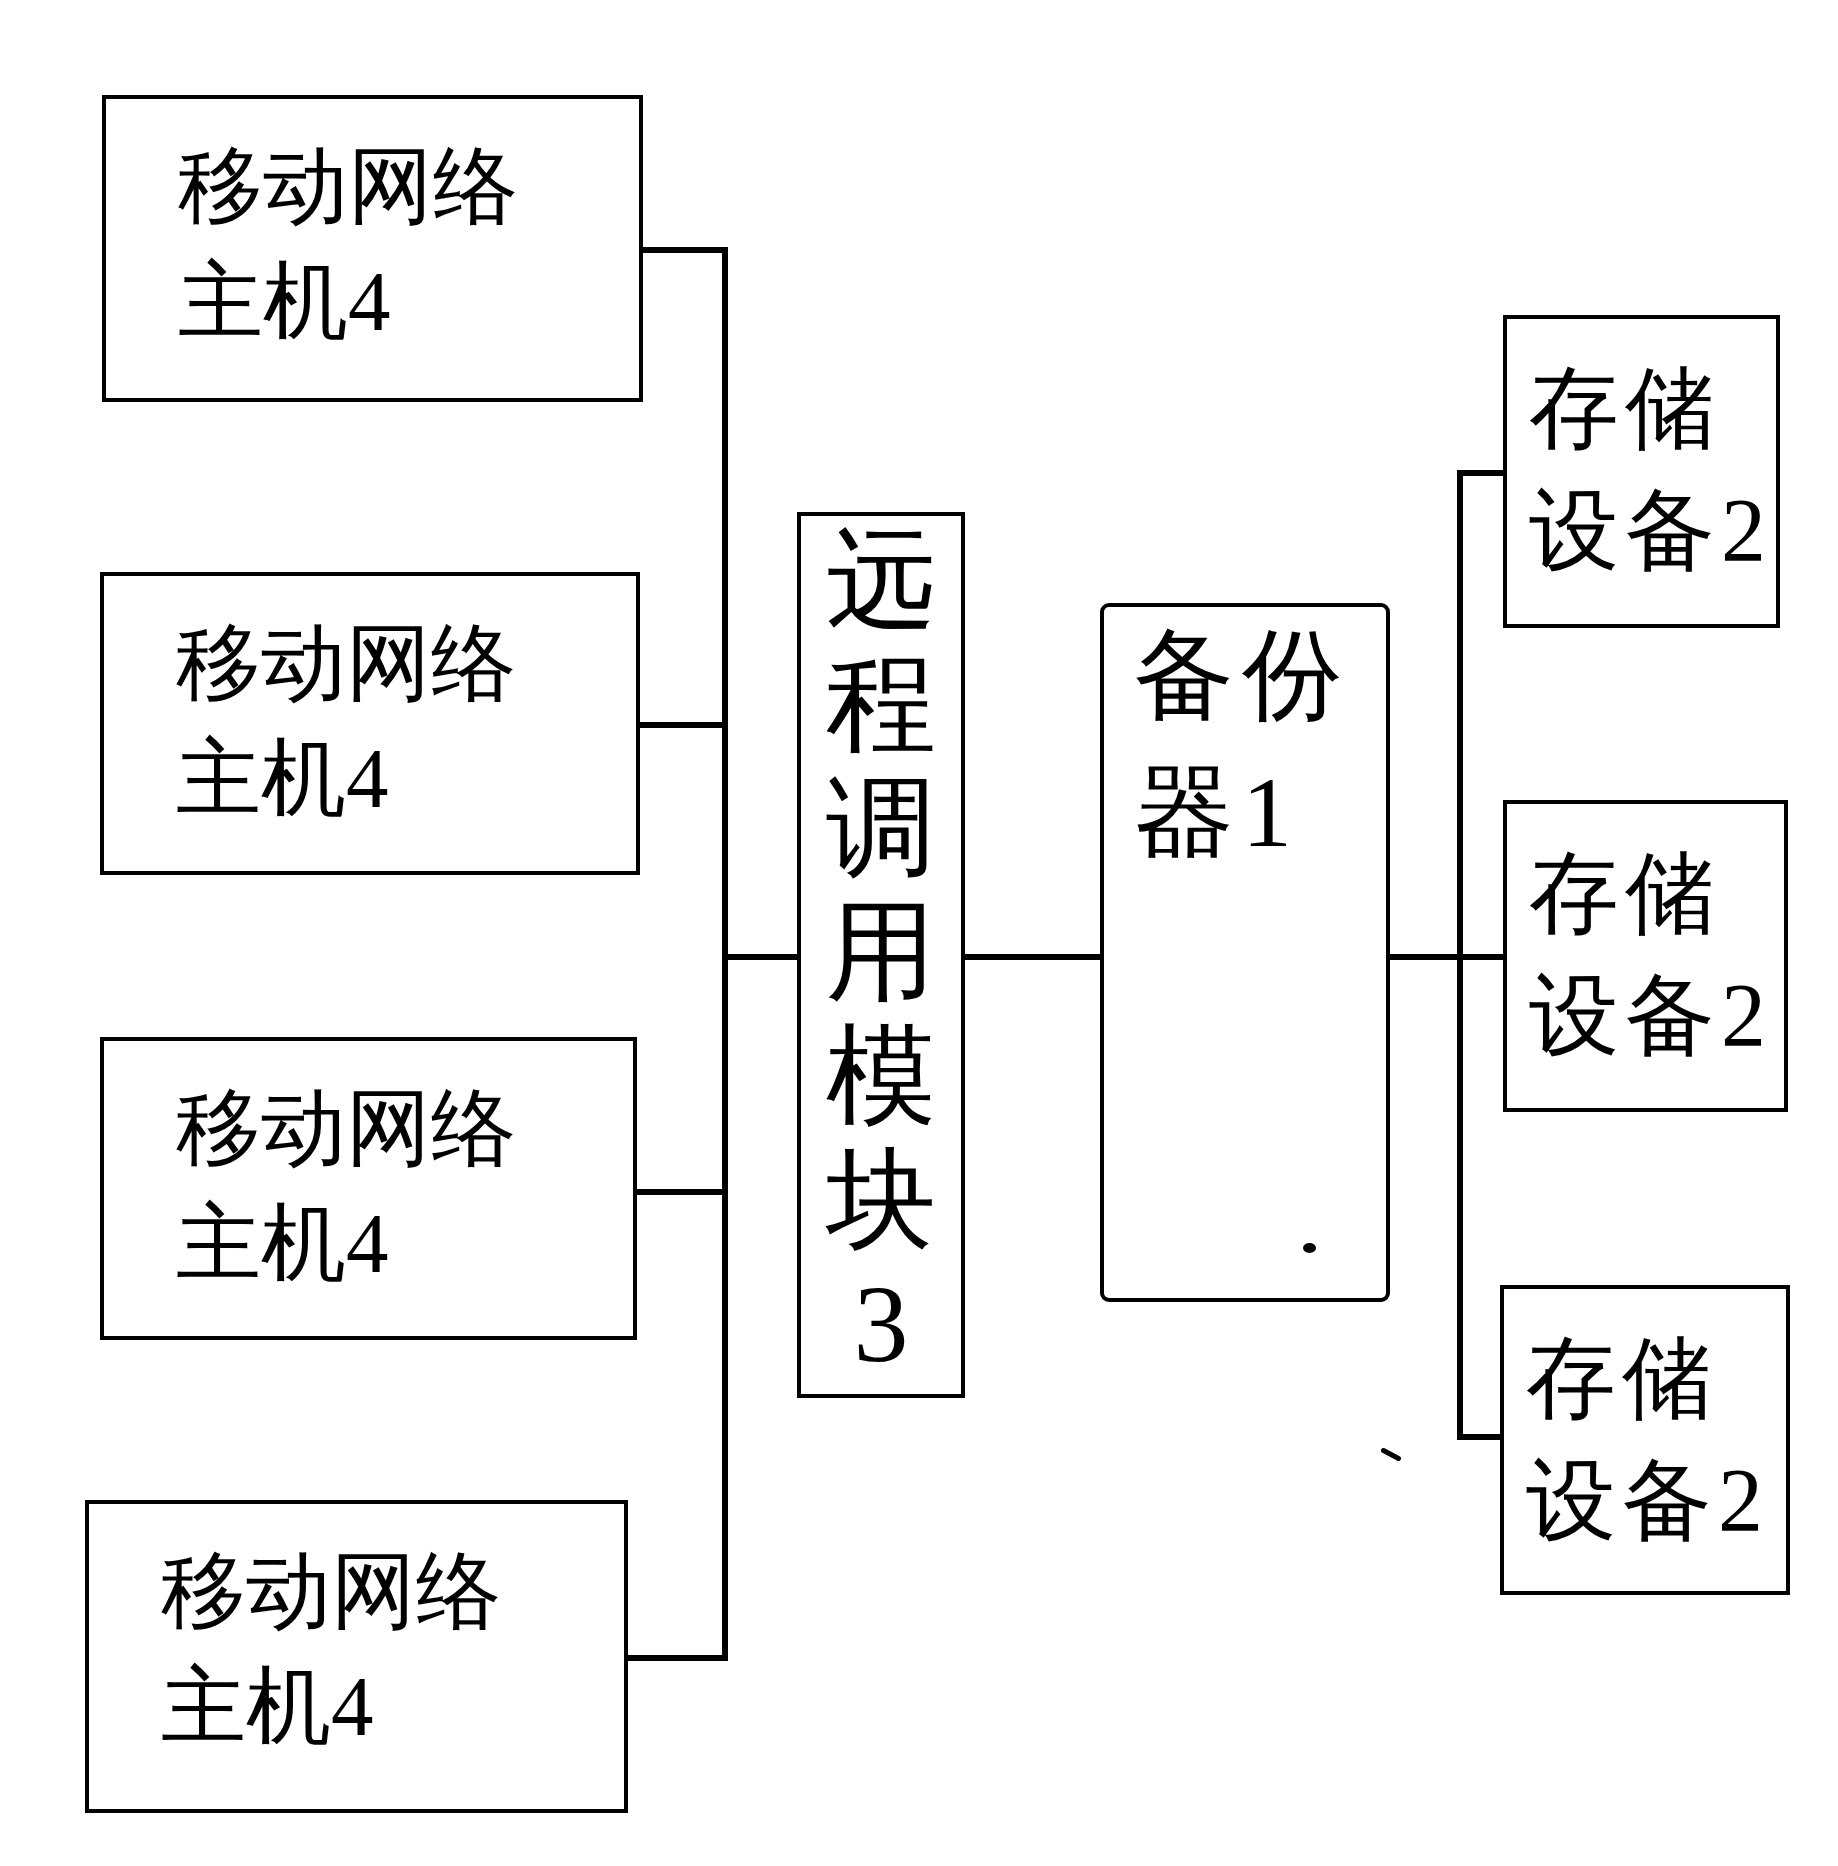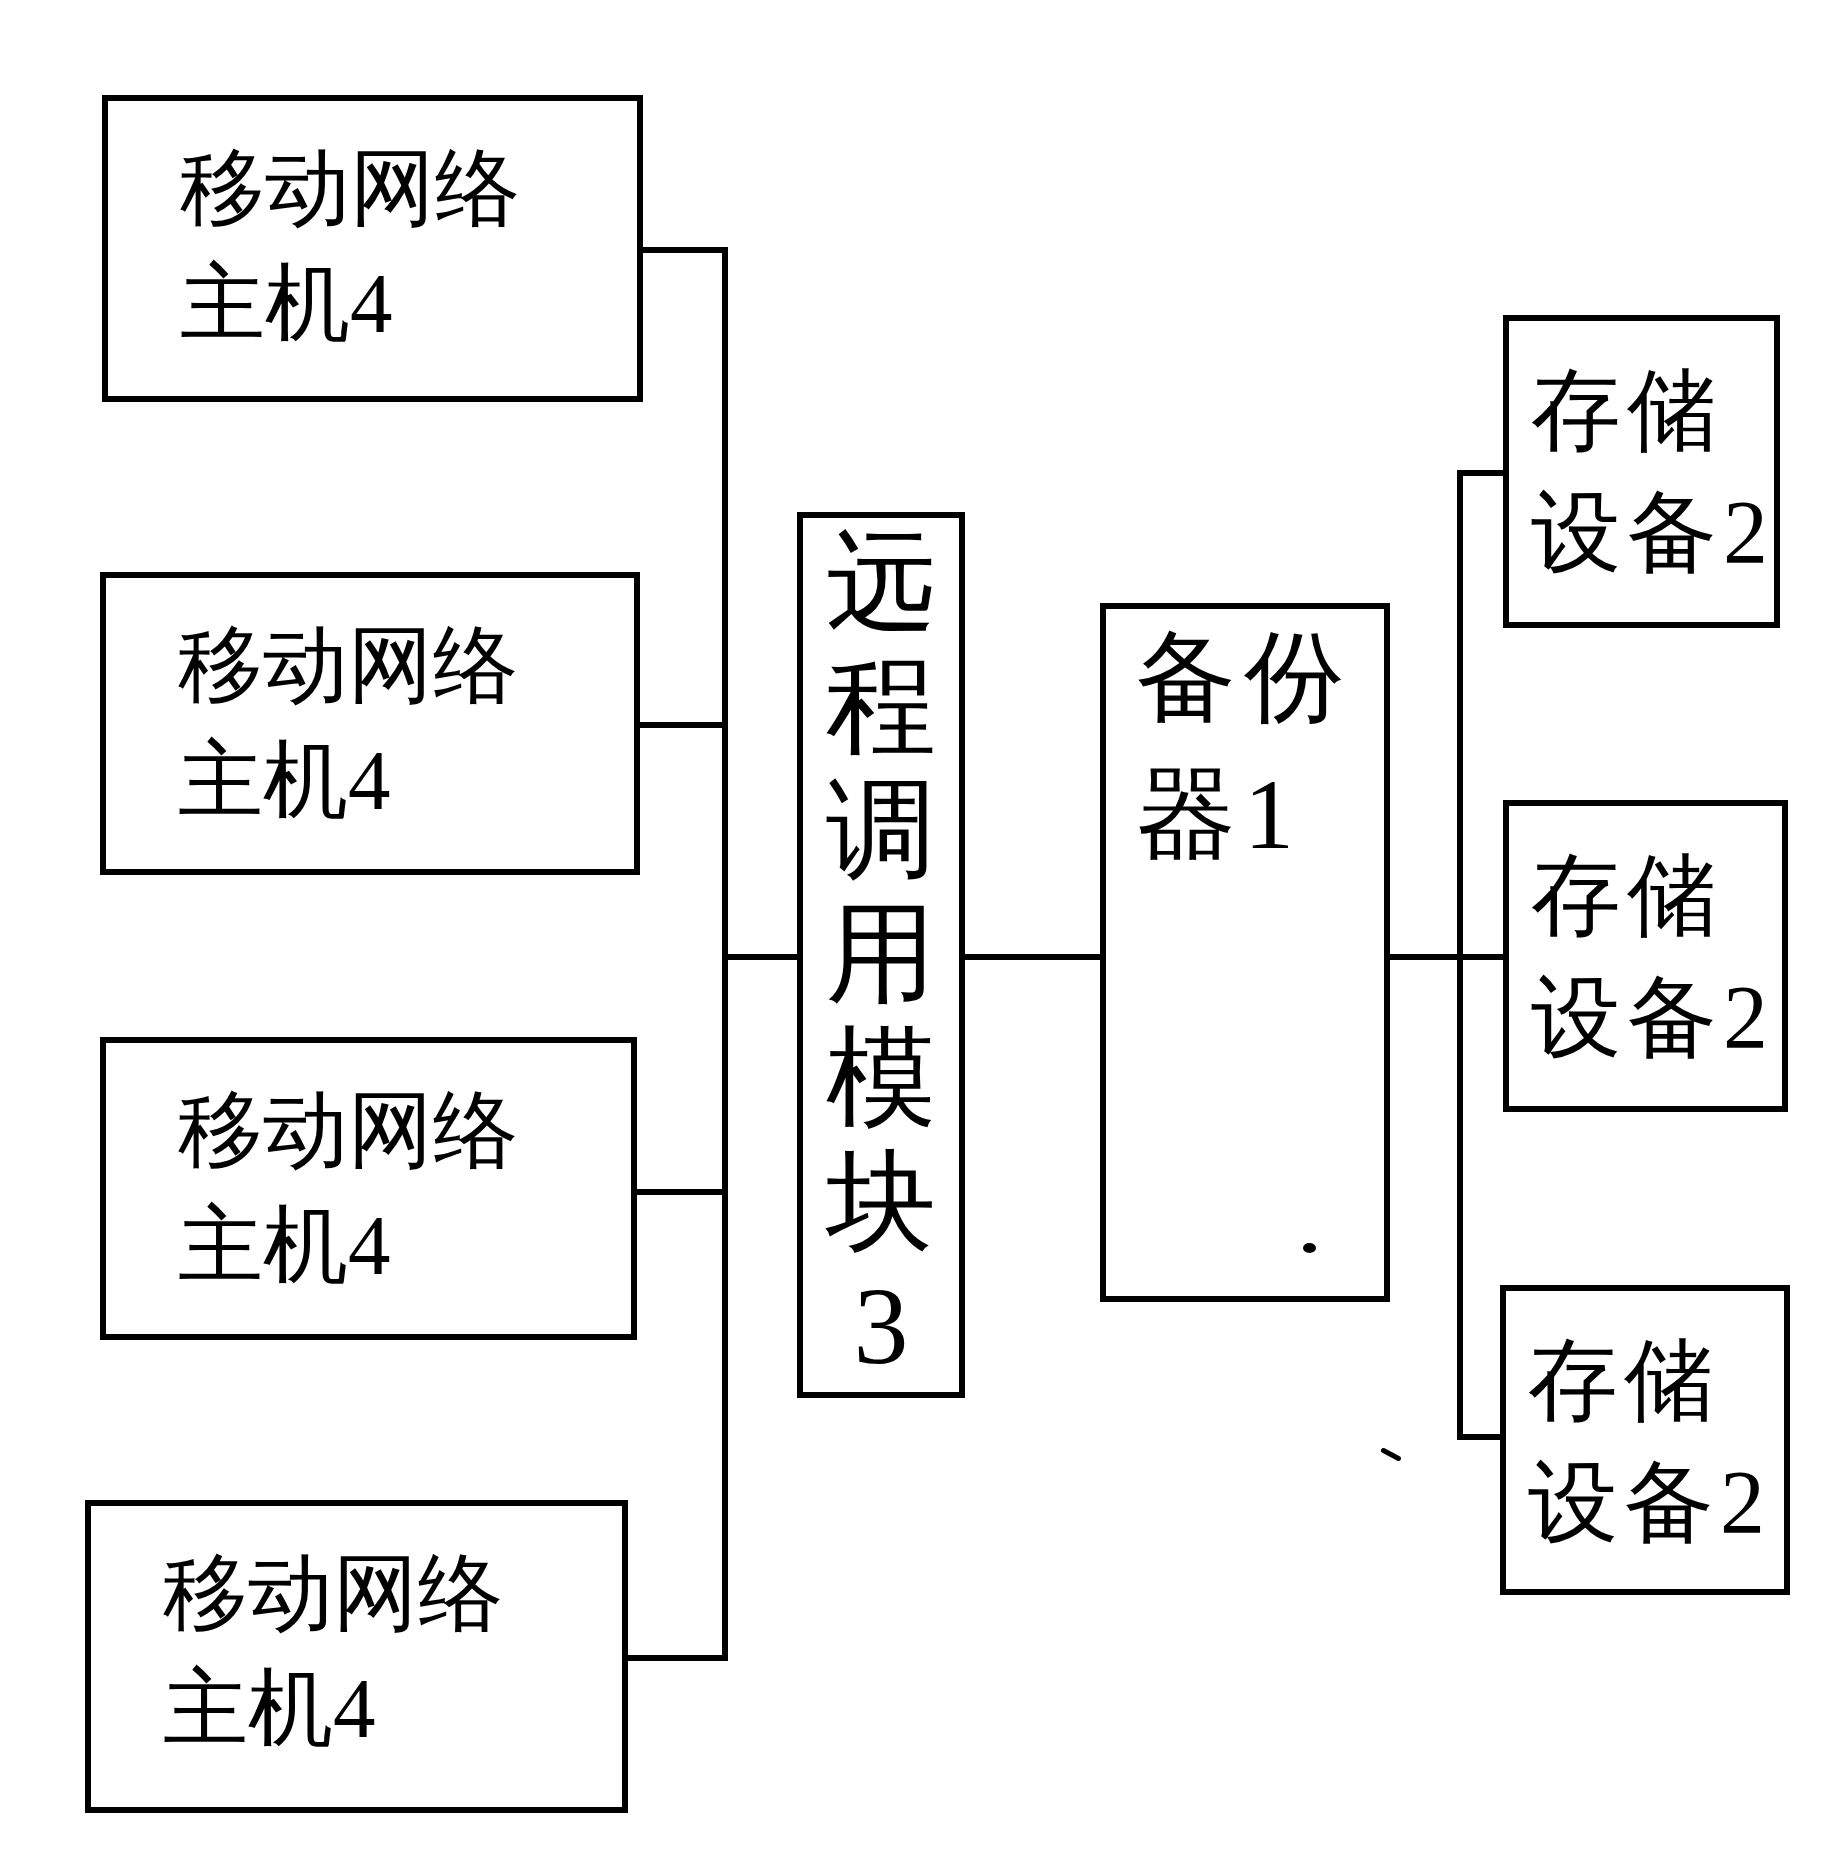--- a/index.html
+++ b/index.html
@@ -6,21 +6,21 @@
   .stage{
     position:relative;
     width:1838px;height:1866px;
     background:#ffffff;
     font-family:"Liberation Serif","DejaVu Serif",serif;
     color:#000000;
     overflow:hidden;
   }
   .box{
     position:absolute;
-    border:6px solid #000000;
+    border:4px solid #000000;
     background:#ffffff;
     box-sizing:border-box;
   }
   .seg{
     position:absolute;
     background:#000000;
   }
   .host-text{
     padding:30px 0 0 72px;
     font-size:85px;
@@ -117,21 +117,21 @@
       <span>远</span>
       <span>程</span>
       <span>调</span>
       <span>用</span>
       <span>模</span>
       <span>块</span>
       <span>3</span>
     </div>
   </div>
 
-  <div class="box" style="left:1100px;top:603px;width:290px;height:699px;">
+  <div class="box" style="left:1100px;top:603px;width:290px;height:699px;border-radius:9px;">
     <div class="server-text">
       <span>备份</span>
       <span>器1</span>
     </div>
   </div>
 
   <div class="box" style="left:1503px;top:315px;width:277px;height:313px;">
     <div class="storage-text">
       <span>存储</span>
       <span>设备2</span>

